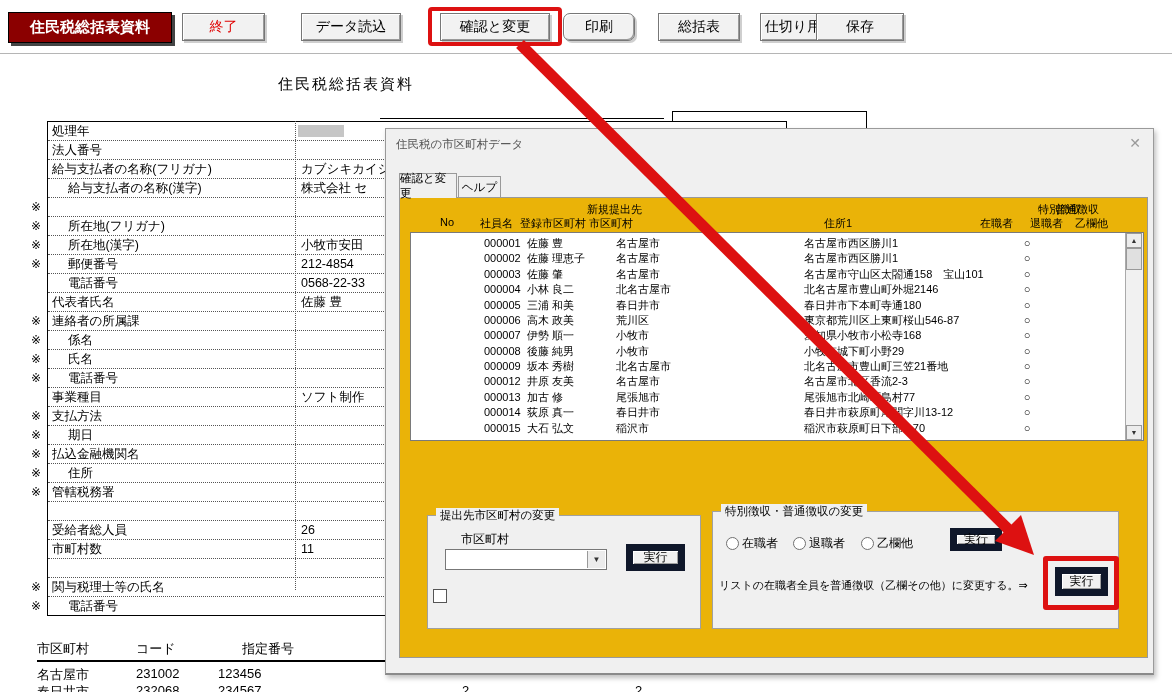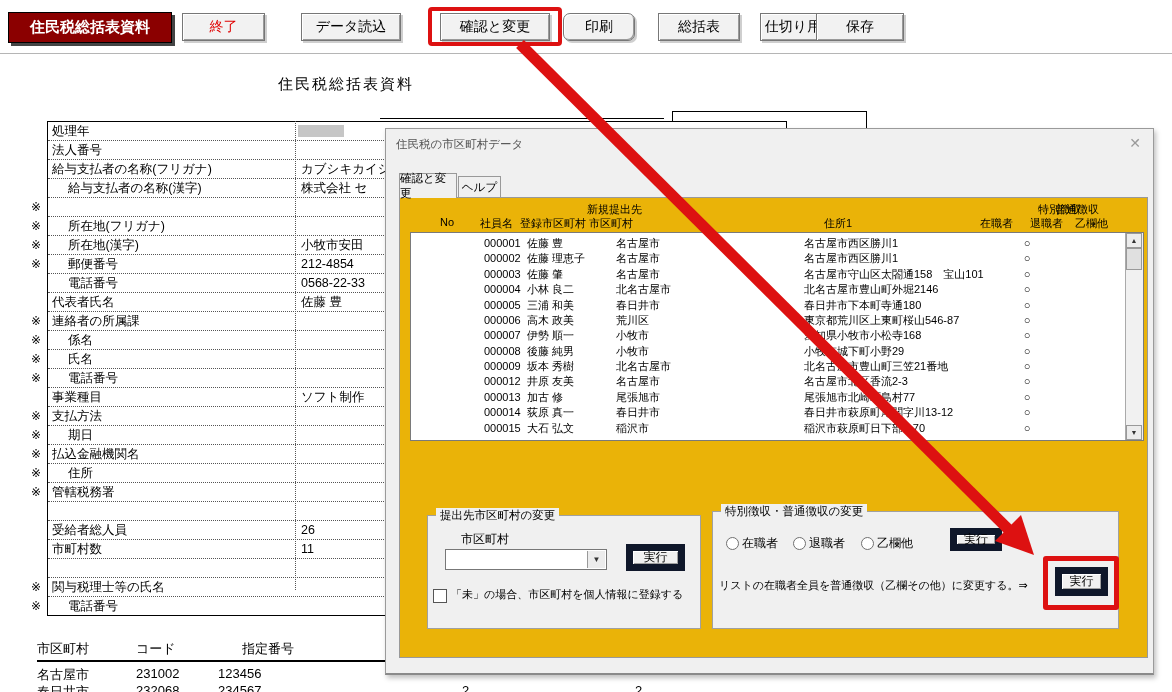--- a/index.html
+++ b/index.html
@@ -434,21 +434,20 @@
 
     <div class="abs groupbox grp-left">
       <div class="gtitle">提出先市区町村の変更</div>
       <div class="hdr" style="left:33px;top:15px;font-size:12px;">市区町村</div>
       <div class="abs combo">
         <span></span>
         <div class="combo-btn">▼</div>
       </div>
       <div class="abs pushbtn" style="left:198px;top:28px;width:59px;height:27px;">実行</div>
       <div class="chk"></div>
-      <div class="chklbl">「未」の場合、市区町村を個人情報に登録する</div>
     </div>
 
     <div class="abs groupbox grp-right">
       <div class="gtitle">特別徴収・普通徴収の変更</div>
       <div class="radio" style="left:13px;top:25px;"></div>
       <div class="rlbl" style="left:29px;top:23px;">在職者</div>
       <div class="radio" style="left:80px;top:25px;"></div>
       <div class="rlbl" style="left:96px;top:23px;">退職者</div>
       <div class="radio" style="left:148px;top:25px;"></div>
       <div class="rlbl" style="left:164px;top:23px;">乙欄他</div>

